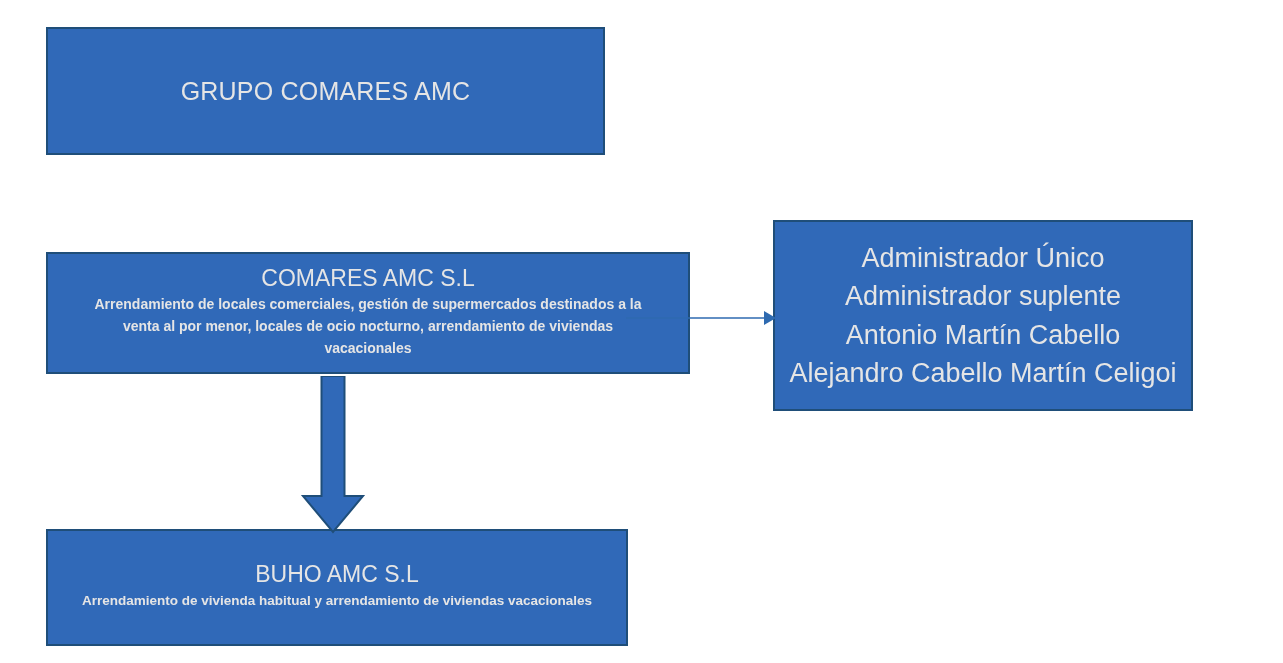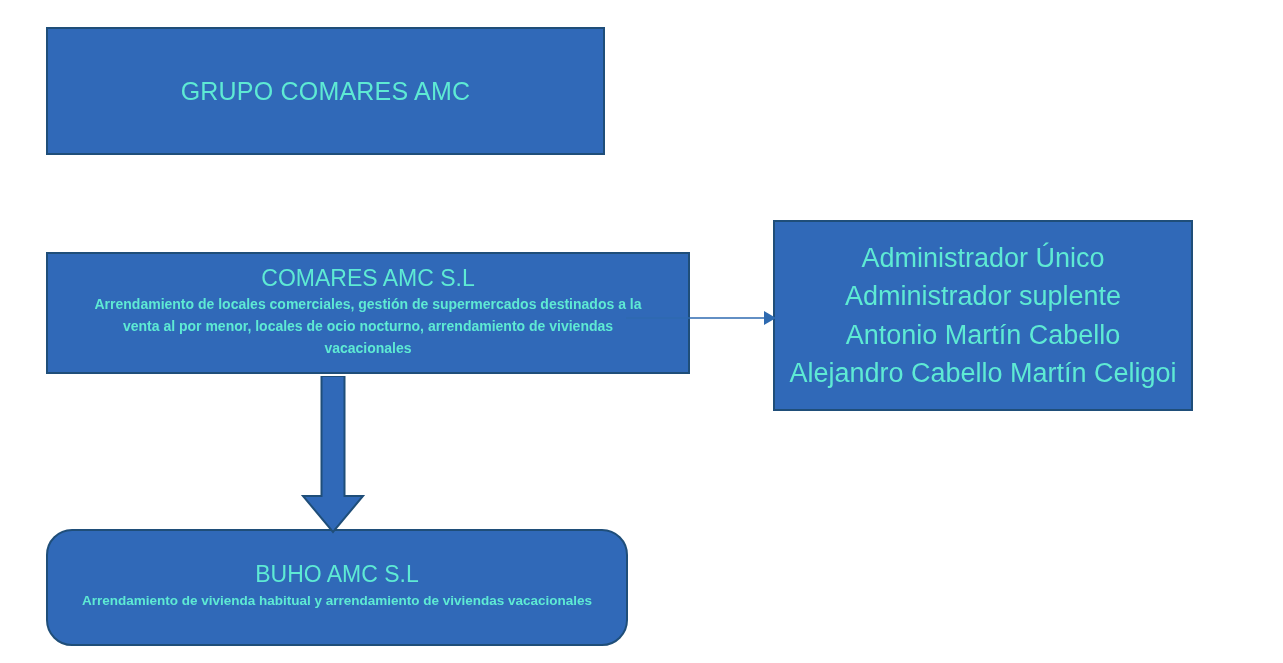--- a/index.html
+++ b/index.html
@@ -20,21 +20,21 @@
     left: 0;
     top: 0;
     width: 1283px;
     height: 663px;
   }
   .node {
     position: absolute;
     box-sizing: border-box;
     background: #3069b8;
     border: 2px solid #1f4e79;
-    color: #5eead4;
+    color: #e5e5e5;
     display: flex;
     flex-direction: column;
     align-items: center;
     justify-content: center;
     text-align: center;
     line-height: 1.15;
   }
   
   #node-group {
     left: 46px;
@@ -79,21 +79,20 @@
     line-height: 1.42;
     white-space: nowrap;
   }
   
   #node-buho {
     left: 46px;
     top: 529px;
     width: 582px;
     height: 117px;
     padding: 4px 6px 6px;
-    border-radius: 26px;
   }
   #node-buho .title {
     font-size: 23px;
     font-weight: 400;
     margin-bottom: 3px;
   }
   #node-buho .desc {
     font-size: 13.5px;
     font-weight: bold;
     line-height: 1.55;

